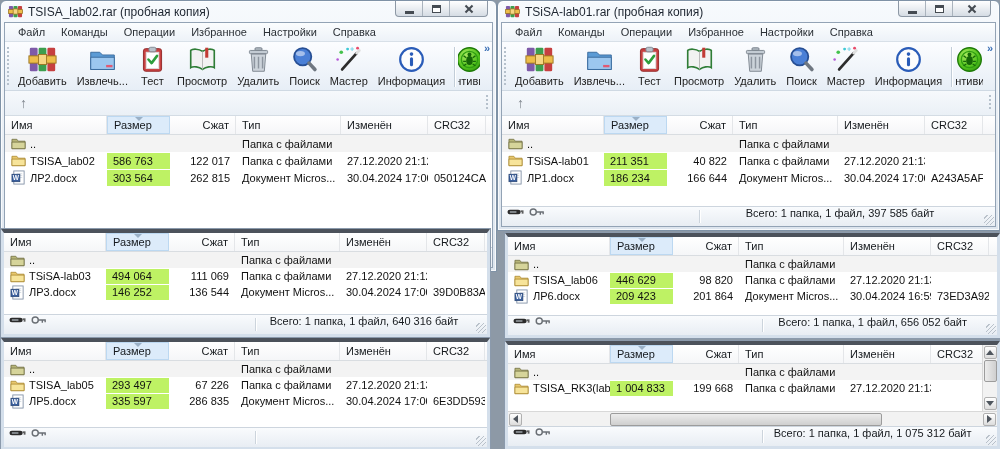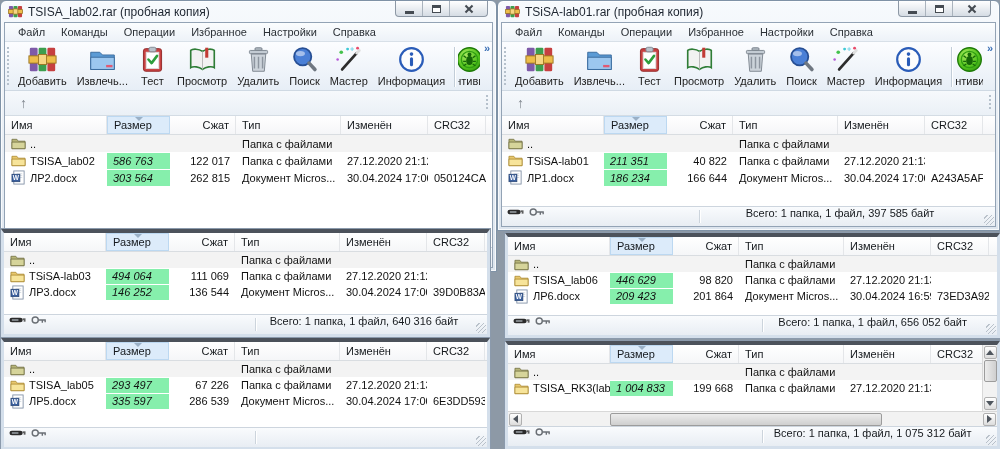--- a/index.html
+++ b/index.html
@@ -69,21 +69,21 @@
   .c5{flex:0 0 58px;}
   .hfill{flex:1 1 auto;border-right:none;}
   .hcell.sorted{background:#dcebfa;border:1px solid #bcd8f1;}
   .sortarrow{position:absolute;top:0;left:50%;margin-left:-4px;width:0;height:0;
              border-left:4px solid transparent;border-right:4px solid transparent;border-top:4px solid #9ab0c6;}
   .lrows{flex:1 1 auto;position:relative;overflow:hidden;}
   .lrow{display:flex;height:17px;line-height:16px;align-items:center;}
   .subwin .lrow{height:16px;line-height:15px;}
   .lrow.dim{background:#f3f3f3;}
   .cell{overflow:hidden;white-space:nowrap;padding:0 6px;color:#111;}
-  .cell.c1{background:#86efac;font-style:italic;}
+  .cell.c1{background:#bef264;}
   .namecell{display:flex;align-items:center;}
   .ficon{width:15px;height:15px;margin-right:4px;flex:none;}
   .ficon svg{width:15px;height:15px;display:block;}
 
   .statusbar{flex:none;height:20px;border-top:1px solid #cdd5de;background:linear-gradient(#f9fbfd,#e8edf3);
              position:relative;display:flex;align-items:flex-start;}
   .sb-icons{display:flex;gap:5px;padding-left:5px;align-items:center;}
   .sb-icons svg{width:17px;height:10px;display:block;}
   .sb-divider{position:absolute;left:52%;top:3px;bottom:3px;width:1px;background:#ccd4dc;box-shadow:1px 0 0 #fff;}
   .sb-text{position:absolute;left:52%;right:14px;text-align:center;font-size:11px;color:#15191d;white-space:nowrap;overflow:hidden;}
@@ -767,21 +767,21 @@
                 <svg viewBox="0 0 16 16">
                   <rect x="3" y="1" width="11" height="14" fill="#ffffff" stroke="#7a8aa0" stroke-width="0.9"></rect>
                   <path d="M6 4 h6 M6 6 h6 M6 8 h6" stroke="#c8d0da" stroke-width="0.8"></path>
                   <rect x="1" y="4.5" width="8.5" height="8" fill="#3a5f9e" stroke="#24406e" stroke-width="0.7"></rect>
                   <text x="5.25" y="11" font-family="Liberation Sans, sans-serif" font-size="7" font-weight="bold" fill="#ffffff" text-anchor="middle">W</text>
                 </svg>
               </span>
               <span>ЛР5.docx</span>
             </div>
             <div class="cell c1">335 597</div>
-            <div class="cell c2">286 539</div>
+            <div class="cell c2">286 835</div>
             <div class="cell c3">Документ Micros...</div>
             <div class="cell c4">30.04.2024 17:00</div>
             <div class="cell c5">6E3DD593</div>
           </div>
         </div>
         <div class="statusbar">
           <div class="sb-icons">
             <span>
               <svg viewBox="0 0 18 10">
                 <rect x="0.5" y="2.5" width="14" height="5" rx="2.5" fill="#2b2b2b"></rect>

